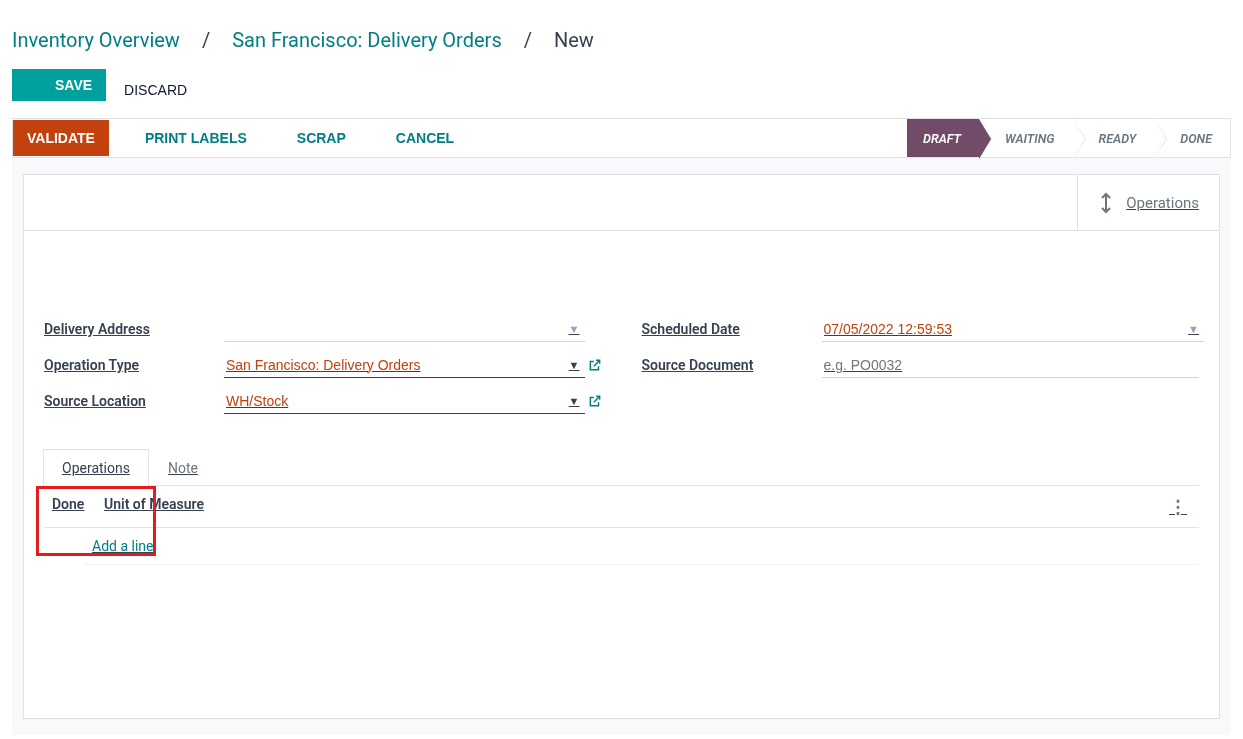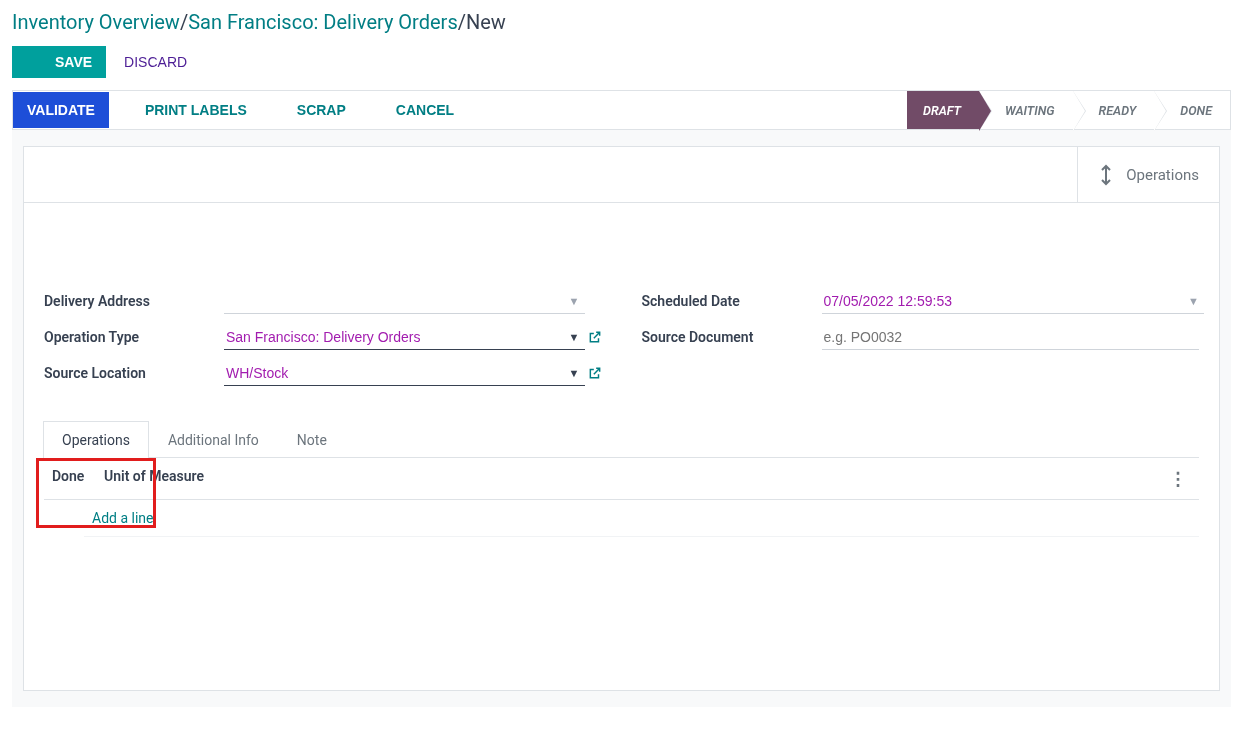--- a/index.html
+++ b/index.html
@@ -9,40 +9,41 @@
     font-size: 14px;
     color: #374151;
     background: #ffffff;
   }
   .page { padding: 0 12px; }
   .breadcrumb {
     font-size: 20px;
     padding: 10px 0 6px 0;
     display: flex;
     align-items: flex-start;
-    gap: 0;
+    gap: 22px;
+    margin-top: 18px;
   }
   .breadcrumb a { color: #017e84; text-decoration: none; }
   .breadcrumb .sep { color: #374151; }
   .breadcrumb .current { color: #374151; }
   .save-row {
     display: flex;
     align-items: center;
     gap: 18px;
     padding: 6px 0 12px 0;
   }
   .btn {
     padding: 8px 14px;
     font-size: 14px;
     font-weight: 600;
     border: none;
     cursor: pointer;
   }
   .btn-primary { background: #00a09d; color: #fff; padding-left: 43px; }
-  .btn-link { background: none; color: #4c1d95; font-weight: 500; padding: 8px 0; }
+  .btn-link { background: none; color: #0f172a; font-weight: 500; padding: 8px 0; margin-top: 10px; }
   .action-bar {
     border: 1px solid #dee2e6;
     background: #fff;
     display: flex;
     align-items: stretch;
     justify-content: space-between;
     height: 40px;
   }
   .action-left {
     display: flex;
@@ -52,21 +53,21 @@
   }
   .action-btn {
     background: none;
     border: none;
     color: #017e84;
     font-weight: 600;
     font-size: 14px;
     padding: 10px 14px;
     cursor: pointer;
   }
-  .action-btn.primary { background: #1d4ed8; color: #fff; }
+  .action-btn.primary { background: #c2410c; color: #fff; }
   .status-pipeline {
     display: flex;
     align-items: stretch;
     height: 100%;
     font-style: italic;
   }
   .status-step {
     position: relative;
     display: flex;
     align-items: center;
@@ -108,20 +109,21 @@
   .status-step.active::after {
     border-left-color: #714b67;
   }
   .status-step:last-child::after,
   .status-step:last-child::before { display: none; }
   .status-step:first-child { padding-left: 16px; }
 
   .form-sheet-wrap {
     background: #f8f9fa;
     padding: 16px 11px;
+    text-decoration: underline;
   }
   .form-sheet {
     background: #fff;
     border: 1px solid #dee2e6;
     margin: 0;
   }
   .sheet-header {
     display: flex;
     justify-content: flex-end;
     border-bottom: 1px solid #dee2e6;
@@ -169,21 +171,21 @@
     align-items: center;
     gap: 8px;
   }
   .m2o-input {
     flex: 1;
     border: none;
     border-bottom: 1px solid #cfd4da;
     padding: 4px 2px;
     font-size: 14px;
     outline: none;
-    color: #a21caf;
+    color: #c2410c;
     background: transparent;
   }
   .m2o-input.required { border-bottom: 1px solid #374151; }
   .m2o-wrap {
     flex: 1;
     position: relative;
     display: flex;
     align-items: center;
   }
   .caret {
@@ -357,21 +359,20 @@
               <div class="form-label">Source Document</div>
               <div class="form-input-wrap">
                 <input class="m2o-input" placeholder="e.g. PO0032" style="">
               </div>
             </div>
           </div>
         </div>
 
         <div class="tabs">
           <div class="tab">Operations</div>
-          <div class="tab inactive">Additional Info</div>
           <div class="tab inactive">Note</div>
         </div>
 
         <div style="position:relative;">
           <div class="grid-header">
             <div class="gh-done">Done</div>
             <div class="gh-uom">Unit of Measure</div>
             <div class="grid-kebab">⋮</div>
           </div>
           <div class="grid-body">

